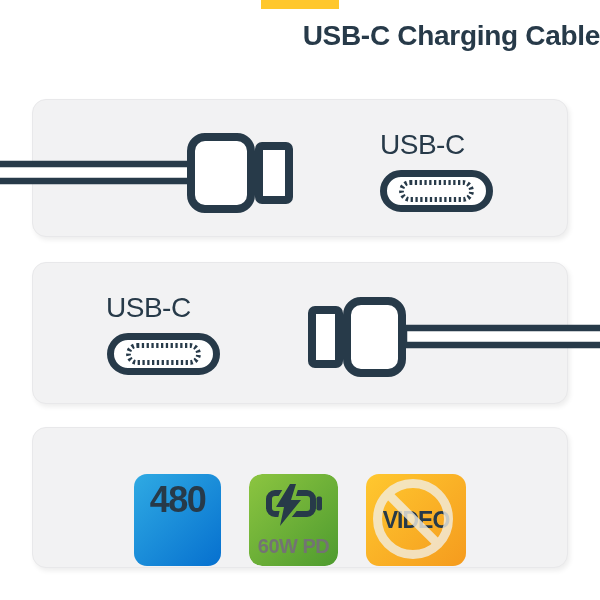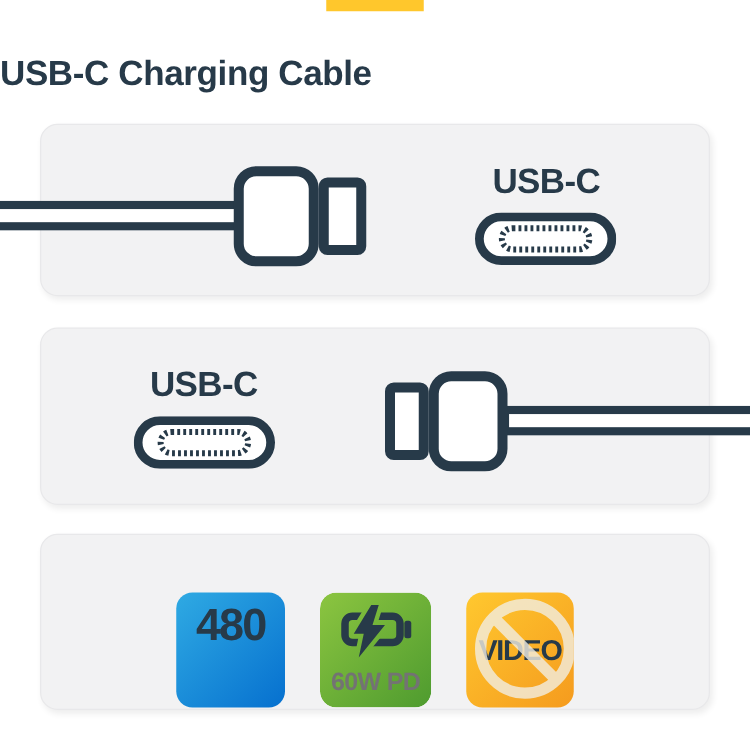--- a/index.html
+++ b/index.html
@@ -4,56 +4,56 @@
 <style>
   html,body{margin:0;padding:0;background:#fff;}
   .canvas{
     position:relative;width:600px;height:600px;background:#ffffff;overflow:hidden;
     font-family:"Liberation Sans", sans-serif;
   }
   
   .brand-tab{position:absolute;left:261px;top:0;width:78px;height:9px;background:#FFC72C;}
   
   .title{
-    position:absolute;left:0;top:43px;width:600px;margin:0;text-align:left;
+    position:absolute;left:0;top:20px;width:600px;margin:0;text-align:right;
     font-size:28px;font-weight:700;letter-spacing:-0.3px;color:#273A49;
   }
   
   .panel{
     position:absolute;left:32px;width:536px;background:#F2F2F3;
     border:1px solid #E8E8EA;border-radius:14px;box-sizing:border-box;
     box-shadow:2px 3px 5px rgba(0,0,0,0.07);
   }
   .panel-a{top:99px;height:138px;}
   .panel-b{top:262px;height:142px;}
   .panel-c{top:427px;height:141px;}
   
   .cable-svg{position:absolute;left:0;overflow:visible;}
   .cable-a{top:99px;}
   .cable-b{top:262px;}
   
   .port-label{
-    position:absolute;width:114px;text-align:center;
-    font-size:28px;font-weight:700;letter-spacing:-0.5px;color:#273A49;
+    position:absolute;width:114px;text-align:left;
+    font-size:28px;font-weight:400;letter-spacing:-0.5px;color:#273A49;
   }
   .label-a{left:380px;top:129px;}
   .label-b{left:106px;top:292px;}
   .port-icon{position:absolute;}
   .icon-a{left:380px;top:170px;}
   .icon-b{left:107px;top:333px;}
   
   .badges{
     position:absolute;left:0;top:450px;width:600px;height:92px;
     display:flex;justify-content:center;gap:28px;margin-top:24px;
   }
   .badge{position:relative;height:92px;border-radius:13px;overflow:hidden;
     display:flex;flex-direction:column;align-items:center;}
   .badge-blue{width:87px;background:linear-gradient(135deg,#2FAAE3 0%,#0670CF 100%);}
   .badge-green{width:89px;}
-  .badge-orange{width:86px;background:linear-gradient(135deg,#FFC82F 0%,#F59B1E 100%);}
+  .badge-orange{width:100px;background:linear-gradient(135deg,#FFC82F 0%,#F59B1E 100%);}
   .badge-line1{margin-top:7px;font-size:36px;line-height:38px;font-weight:700;
     letter-spacing:-1.5px;color:#273A49;}
   .badge-line2{font-size:26px;line-height:30px;font-weight:700;letter-spacing:-1px;color:#ffffff;}
   .badge-green-bg{position:absolute;left:0;top:0;}
   .badge-green-label{
     position:absolute;left:0;bottom:8px;width:100%;text-align:center;
     font-size:20px;font-weight:700;letter-spacing:-0.5px;color:#737373;
   }
   .badge-video-label{
     position:absolute;inset:0;display:flex;align-items:center;justify-content:center;

